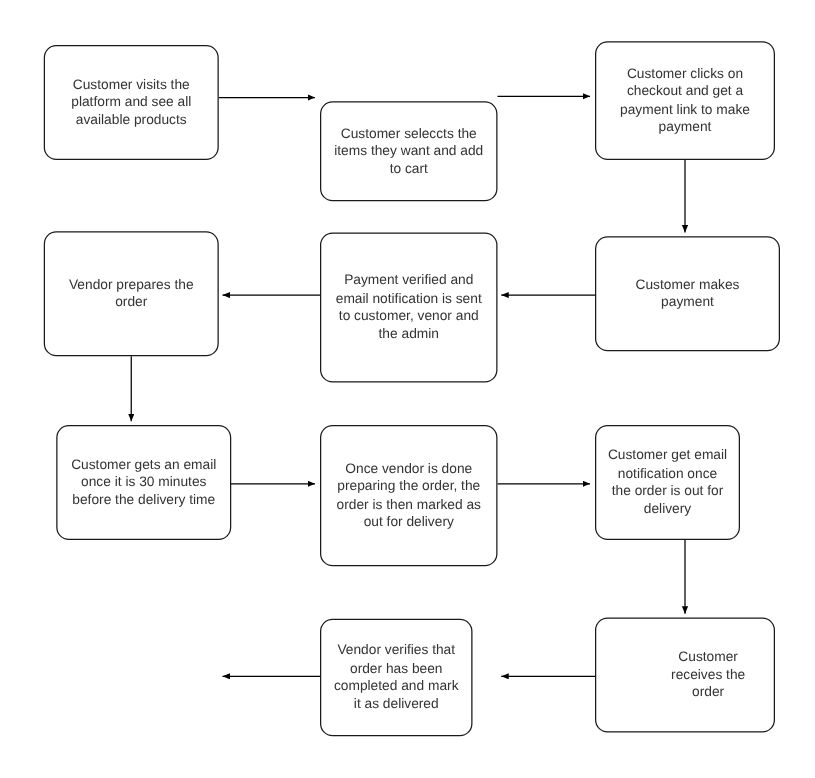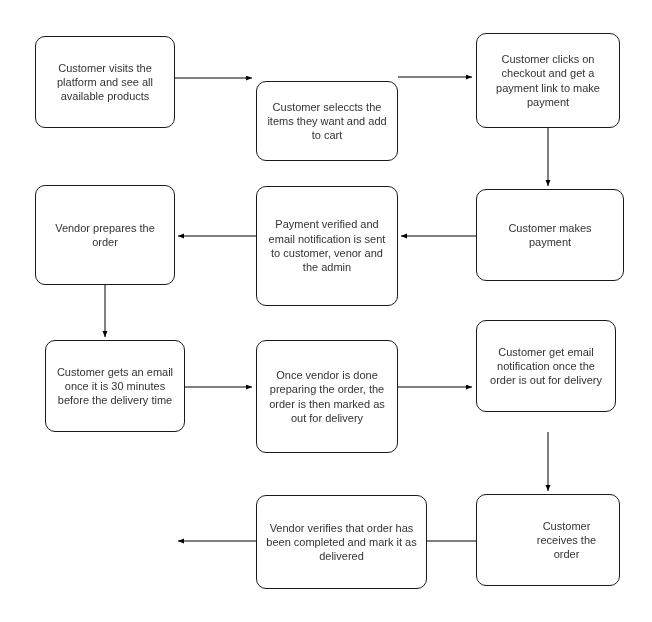--- a/index.html
+++ b/index.html
@@ -39,23 +39,23 @@
   }
   
   .p1  { left: 35px;  top: 36px;  width: 140px; height: 92px; }
   .p2  { left: 256px; top: 37px;  width: 142px; height: 80px; margin-top: 44px; }
   .p3  { left: 476px; top: 33px;  width: 144px; height: 95px; }
   .p4  { left: 476px; top: 189px; width: 148px; height: 92px; }
   .p5  { left: 256px; top: 186px; width: 142px; height: 120px; }
   .p6  { left: 35px;  top: 185px; width: 140px; height: 100px; text-align: center; }
   .p7  { left: 45px;  top: 340px; width: 140px; height: 92px; }
   .p8  { left: 256px; top: 340px; width: 142px; height: 113px; }
-  .p9  { left: 476px; top: 320px; width: 140px; height: 92px; }
+  .p9  { left: 476px; top: 340px; width: 116px; height: 92px; }
   .p10 { left: 476px; top: 494px; width: 144px; height: 92px; padding-left: 46px; }
-  .p11 { left: 256px; top: 495px; width: 171px; height: 94px; }
+  .p11 { left: 256px; top: 495px; width: 122px; height: 94px; }
   .p12 { left: 35px;  top: 495px; width: 140px; height: 94px; }
 </style>
 </head>
 <body>
 
 <div class="canvas">
 
   <svg class="arrow-layer" width="652" height="622">
     <defs>
       <marker id="arrow" markerWidth="8" markerHeight="8" refX="6" refY="2.5" orient="auto" markerUnits="userSpaceOnUse">

